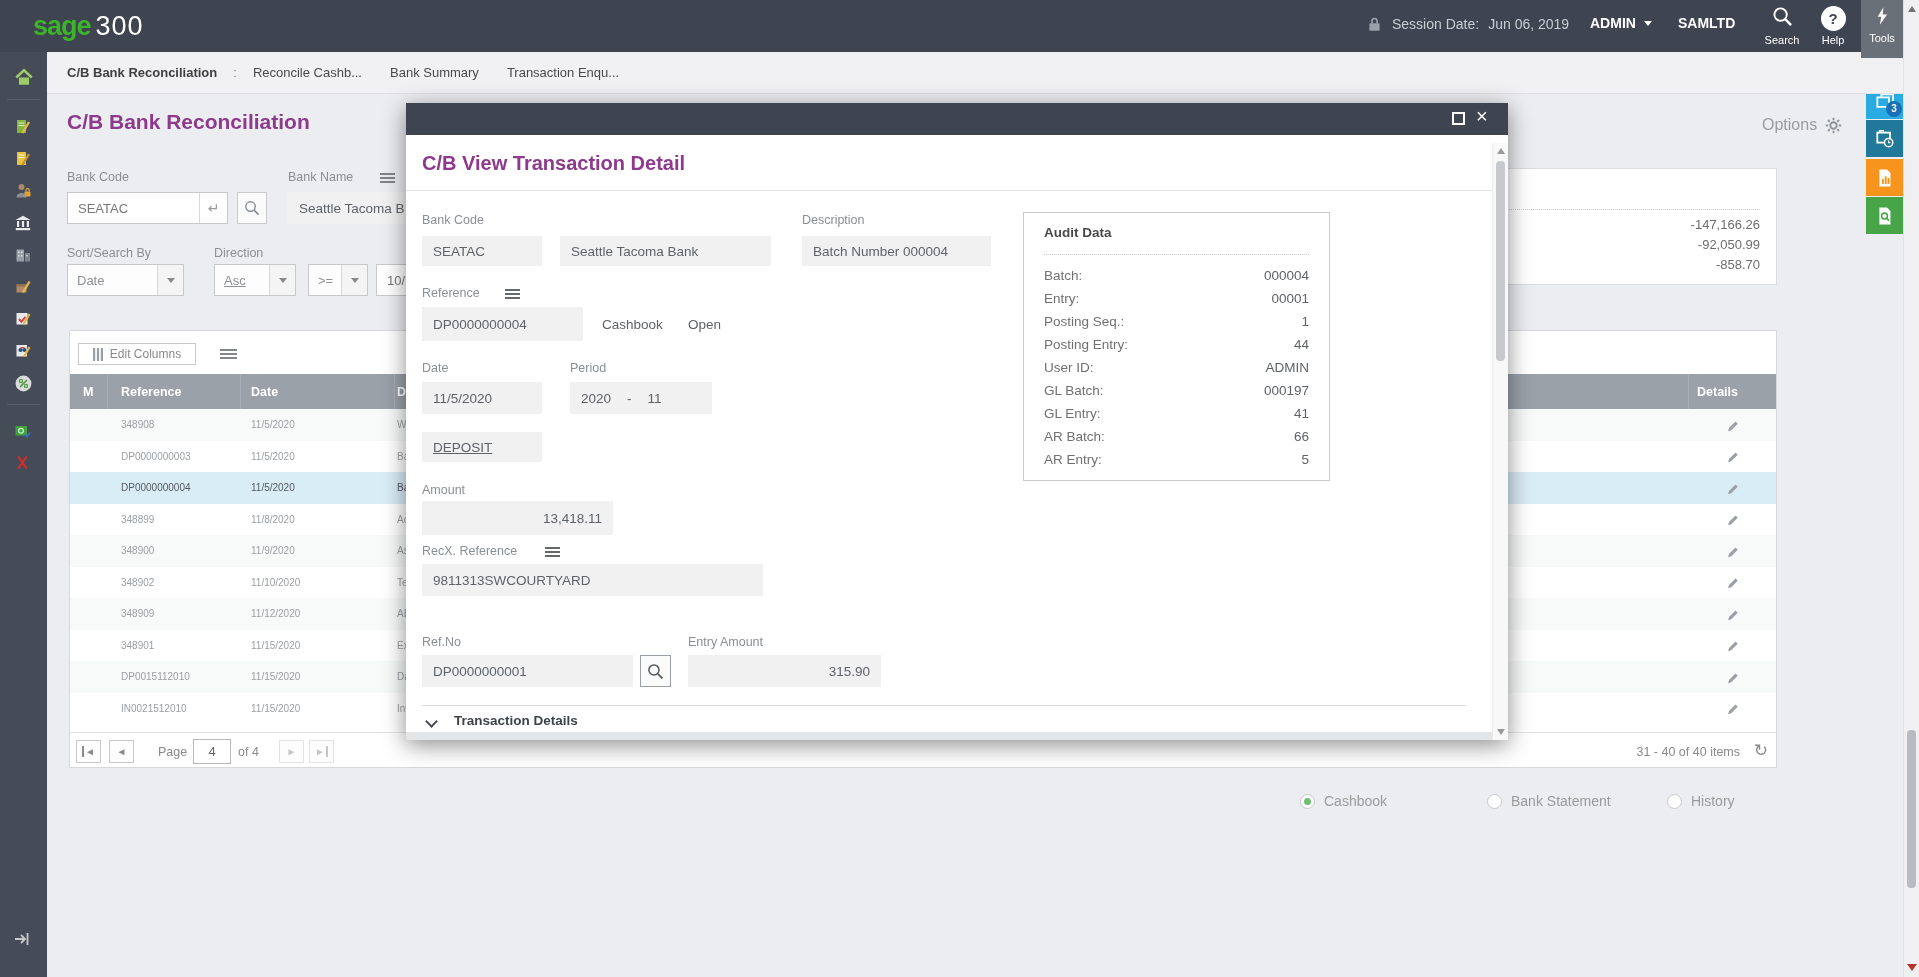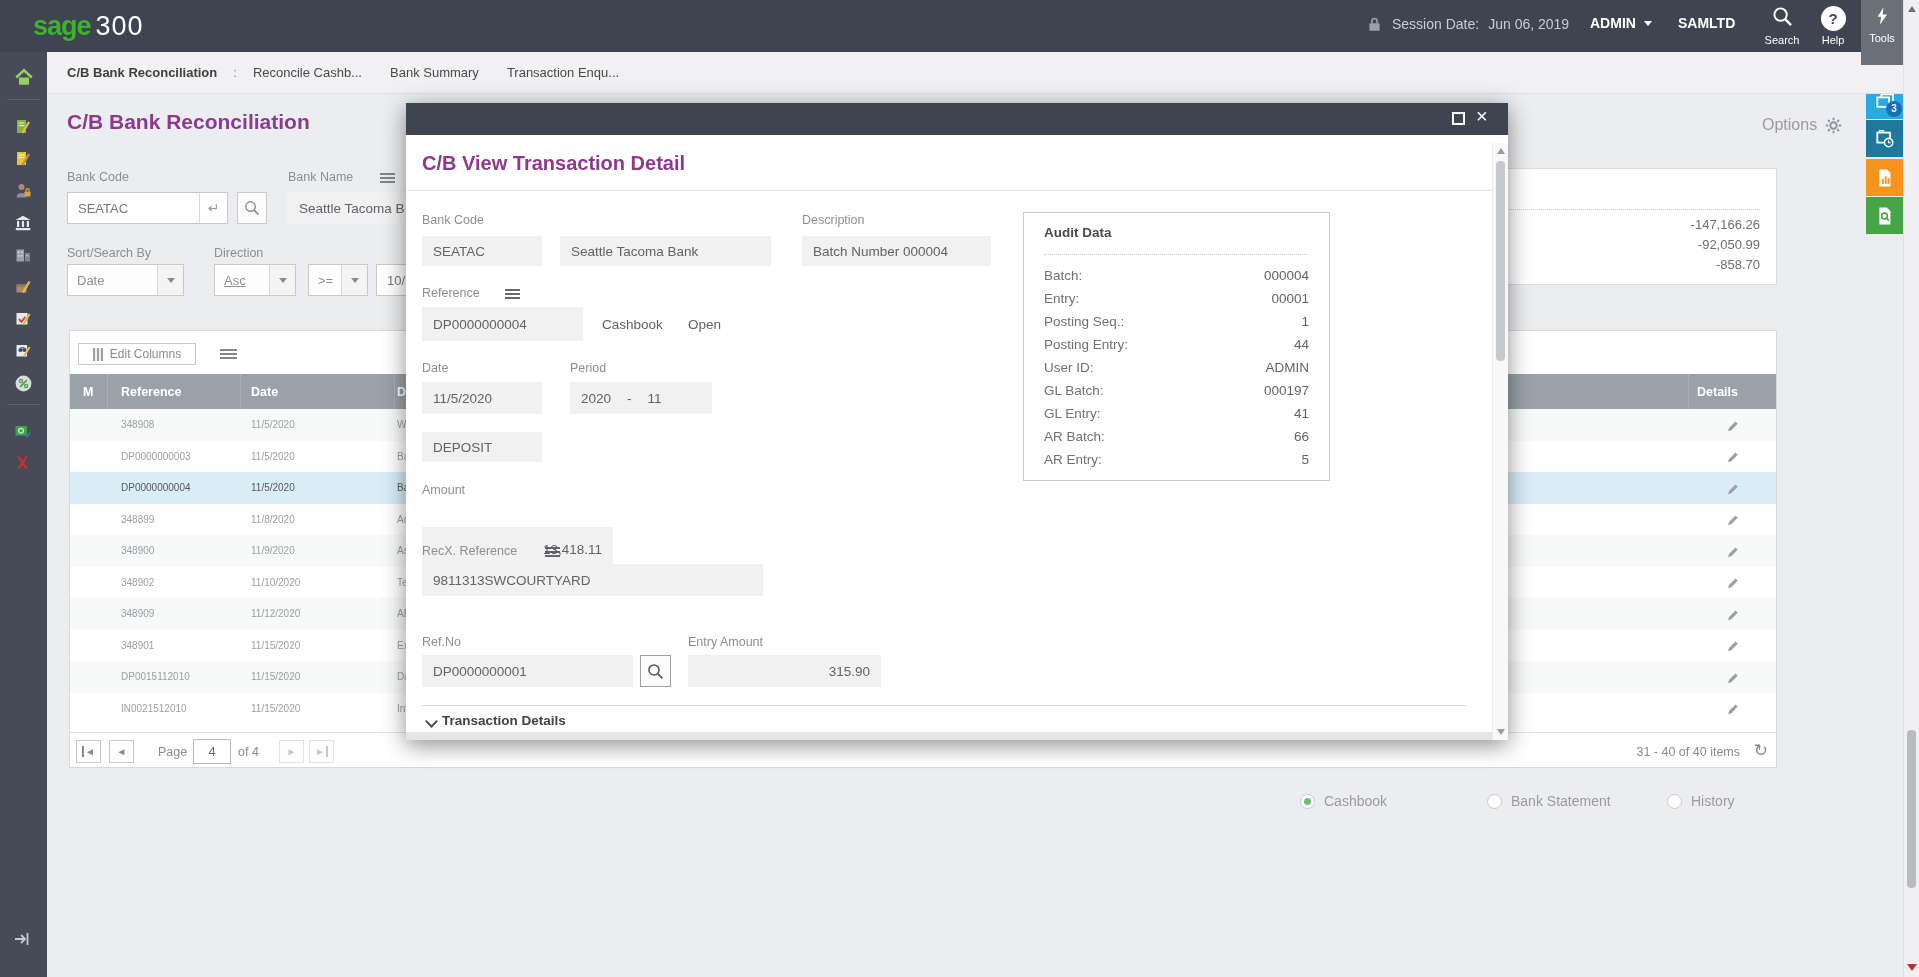--- a/index.html
+++ b/index.html
@@ -11,21 +11,21 @@
   
   .topbar { position:absolute; left:0; top:0; width:1919px; height:52px; background:#3e4450; z-index:30; }
   .logo { position:absolute; left:33px; top:11px; font-size:27px; }
   .logo .sage { color:#3cb32a; font-weight:bold; letter-spacing:-1px; }
   .logo .three { color:#fff; font-weight:300; margin-left:5px; letter-spacing:1px; }
   .session { position:absolute; left:1366px; top:15px; display:flex; align-items:center; gap:9px; color:#c9cdd2; font-size:14px; }
   .tb-user { position:absolute; left:1590px; top:15px; color:#fff; font-weight:bold; font-size:14px; display:flex; align-items:center; gap:8px; cursor:pointer; }
   .tb-company { position:absolute; left:1678px; top:15px; color:#fff; font-weight:bold; font-size:14px; }
   .tb-iconbtn { position:absolute; top:6px; width:46px; text-align:center; color:#fff; cursor:pointer; }
   .tb-iconbtn .cap { font-size:11px; display:block; margin-top:3px; color:#fff; }
-  .tools-tile { position:absolute; left:1861px; top:0; width:42px; height:65px; background:#6a7078; text-align:center; cursor:pointer; }
+  .tools-tile { position:absolute; left:1861px; top:0; width:42px; height:58px; background:#6a7078; text-align:center; cursor:pointer; }
   .tools-tile .cap { font-size:11px; color:#fff; display:block; margin-top:2px; }
   .caret-down { width:0; height:0; border-left:5px solid transparent; border-right:5px solid transparent; border-top:6px solid #fff; display:inline-block; }
 
   
   .rail-tile { position:absolute; left:1866px; width:37px; height:37px; display:flex; align-items:center; justify-content:center; cursor:pointer; }
   .badge { position:absolute; right:1px; bottom:2px; width:16px; height:16px; border-radius:50%; background:#1a70b8; color:#fff; font-size:10px; font-weight:bold; line-height:16px; text-align:center; }
   .win-scrollbar { position:absolute; left:1903px; top:0; width:16px; height:977px; background:#f0f0f2; border-left:1px solid #e2e2e4; z-index:40; }
   .tri-up { width:0; height:0; border-left:4px solid transparent; border-right:4px solid transparent; border-bottom:6px solid #707070; }
   .tri-down-red { width:0; height:0; border-left:5px solid transparent; border-right:5px solid transparent; border-top:7px solid #b8342a; }
   .sb-thumb { position:absolute; left:3px; top:730px; width:9px; height:158px; background:#b8bbc0; border-radius:4px; }
@@ -106,21 +106,21 @@
   .m-strip { position:absolute; left:0; top:629px; width:1086px; height:8px; background:#e3e5e7; }
   .audit-panel { position:absolute; left:617px; top:109px; width:307px; height:269px; border:1px solid #c9cbce; background:#fff; }
   .audit-title { position:absolute; left:20px; top:12px; font-size:13.5px; font-weight:bold; color:#4a4a4a; }
   .audit-rule { position:absolute; left:20px; right:20px; top:41px; border-top:1px dotted #cccccc; }
   .audit-rows { position:absolute; left:20px; right:20px; top:51px; }
   .audit-row { display:flex; justify-content:space-between; height:23px; align-items:center; font-size:13.5px; }
   .audit-label { color:#707070; }
   .audit-value { color:#5f6368; }
   .chev { position:absolute; left:21px; top:614px; width:9px; height:9px; border-left:2px solid #4a4e52; border-bottom:2px solid #4a4e52; transform:rotate(-45deg); cursor:pointer; }
   .m-section-rule { position:absolute; left:16px; top:602px; width:1044px; border-top:1px solid #d9d9d9; }
-  .m-section-title { position:absolute; left:36px; top:610px; font-size:13.5px; font-weight:bold; color:#3f4347; cursor:pointer; }
+  .m-section-title { position:absolute; left:48px; top:610px; font-size:13.5px; font-weight:bold; color:#3f4347; cursor:pointer; }
 
   .help-circle { width:25px; height:25px; border-radius:50%; background:#fff; color:#3e4450; font-weight:bold; font-size:15px; line-height:25px; text-align:center; margin:0 auto; }
   .collapse-btn { position:absolute; left:12px; top:878px; cursor:pointer; }
 </style>
 </head>
 <body>
 
 <div class="app">
 
   <div class="topbar">
@@ -651,24 +651,24 @@
 
     <div class="m-lbl" style="left:16px;top:258px;">Date</div>
     <div class="m-field" style="left:16px;top:279px;width:120px;height:32px;">11/5/2020</div>
     <div class="m-lbl" style="left:164px;top:258px;">Period</div>
     <div class="m-field" style="left:164px;top:279px;width:142px;height:32px;">
       <span>2020</span>
       <span style="margin:0 16px;">-</span>
       <span>11</span>
     </div>
 
-    <div class="m-field" style="left:16px;top:329px;width:120px;height:30px;">DEPOSIT</div>
+    <div class="m-field" style="left:16px;top:329px;width:120px;height:30px;text-decoration:underline;">DEPOSIT</div>
 
     <div class="m-lbl" style="left:16px;top:380px;">Amount</div>
-    <div class="m-field" style="left:16px;top:424px;width:191px;height:45px;justify-content:flex-end;">13,418.11</div>
+    <div class="m-field" style="left:16px;top:398px;width:191px;height:34px;justify-content:flex-end;">13,418.11</div>
 
     <div class="m-lbl" style="left:16px;top:441px;">RecX. Reference</div>
     <svg class="abs" style="left:139px;top:443px;" width="15" height="12" viewBox="0 0 15 12">
         <g stroke="#4a4e52" stroke-width="1.7">
           <line x1="0" y1="2" x2="15" y2="2"></line>
           <line x1="0" y1="6" x2="15" y2="6"></line>
           <line x1="0" y1="10" x2="15" y2="10"></line>
         </g>
       </svg>
     <div class="m-field" style="left:16px;top:461px;width:341px;height:32px;">9811313SWCOURTYARD</div>

